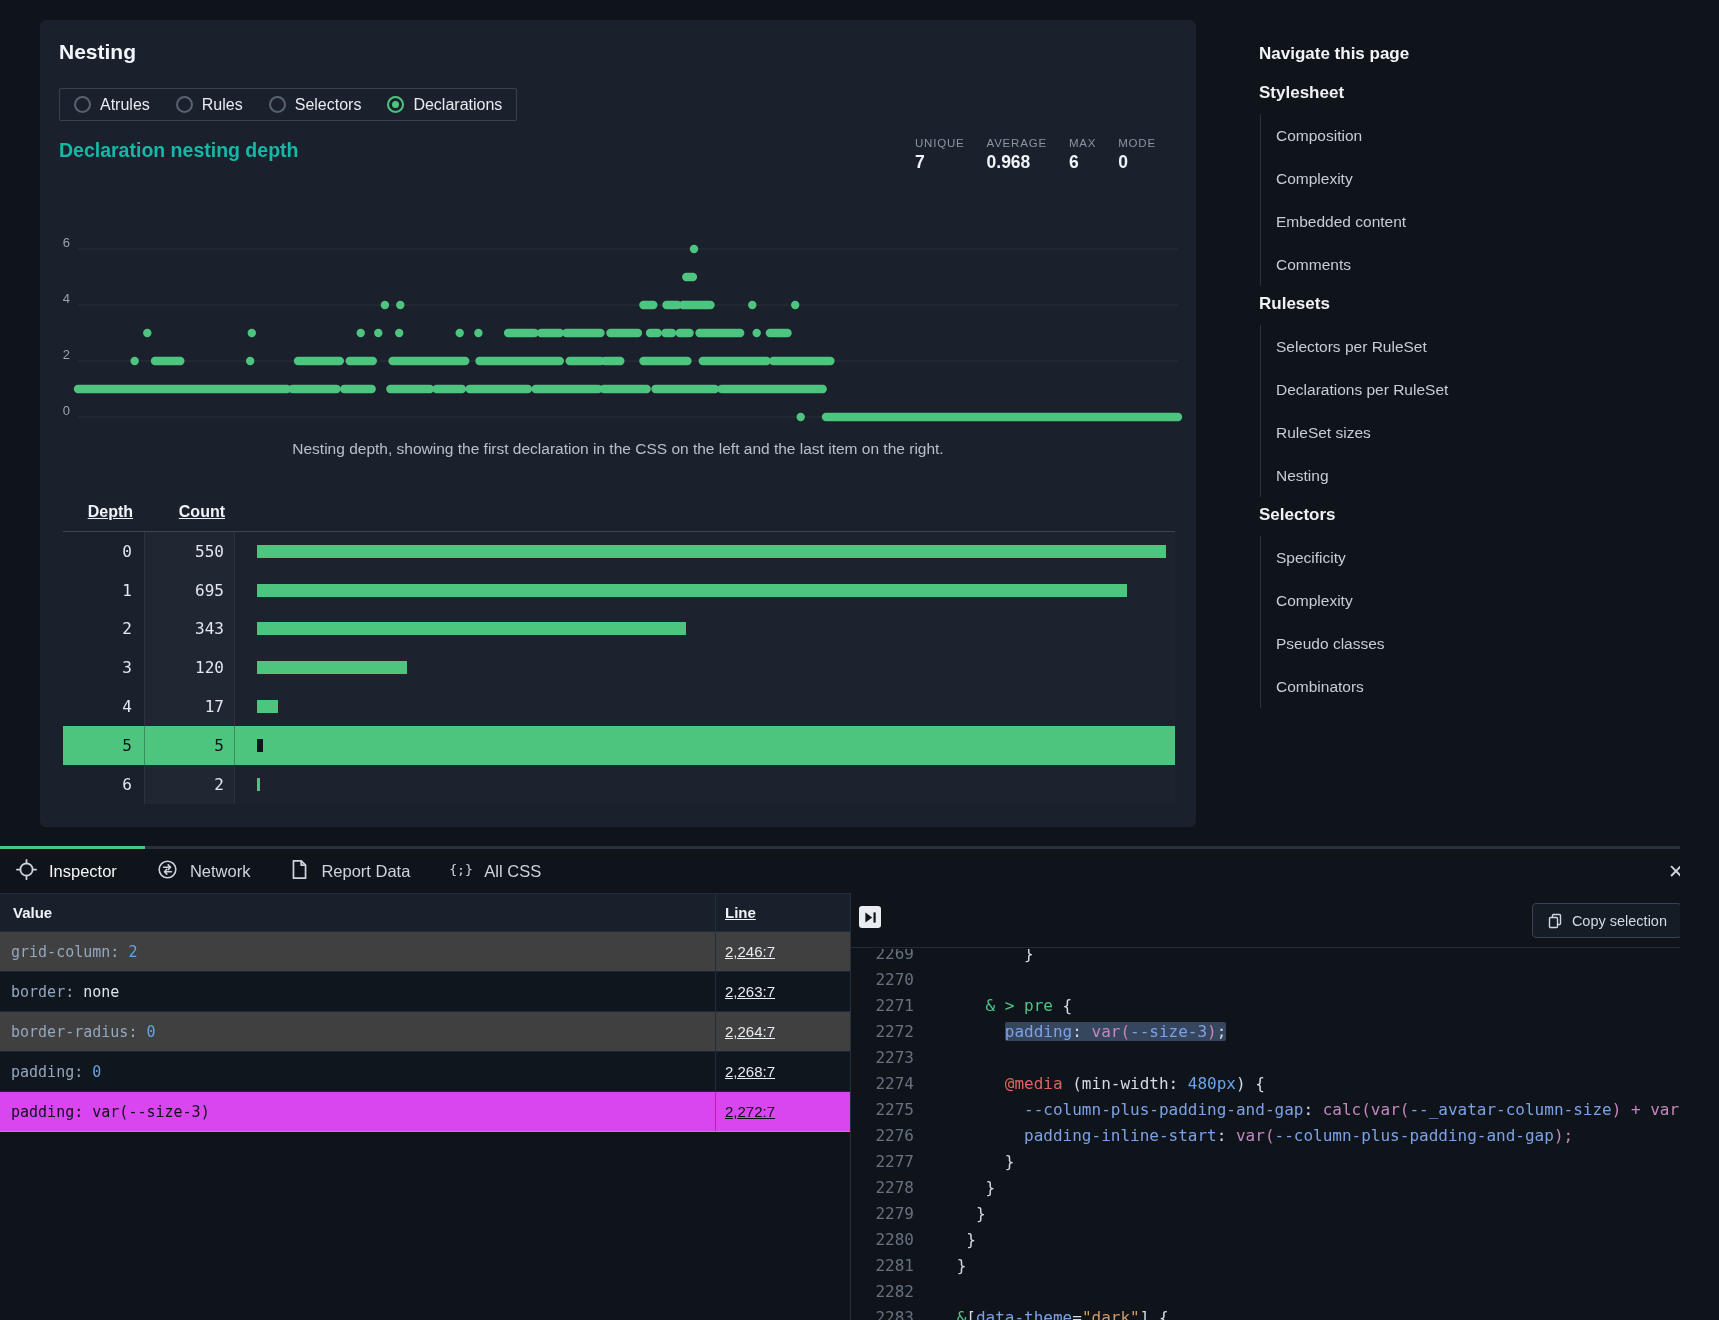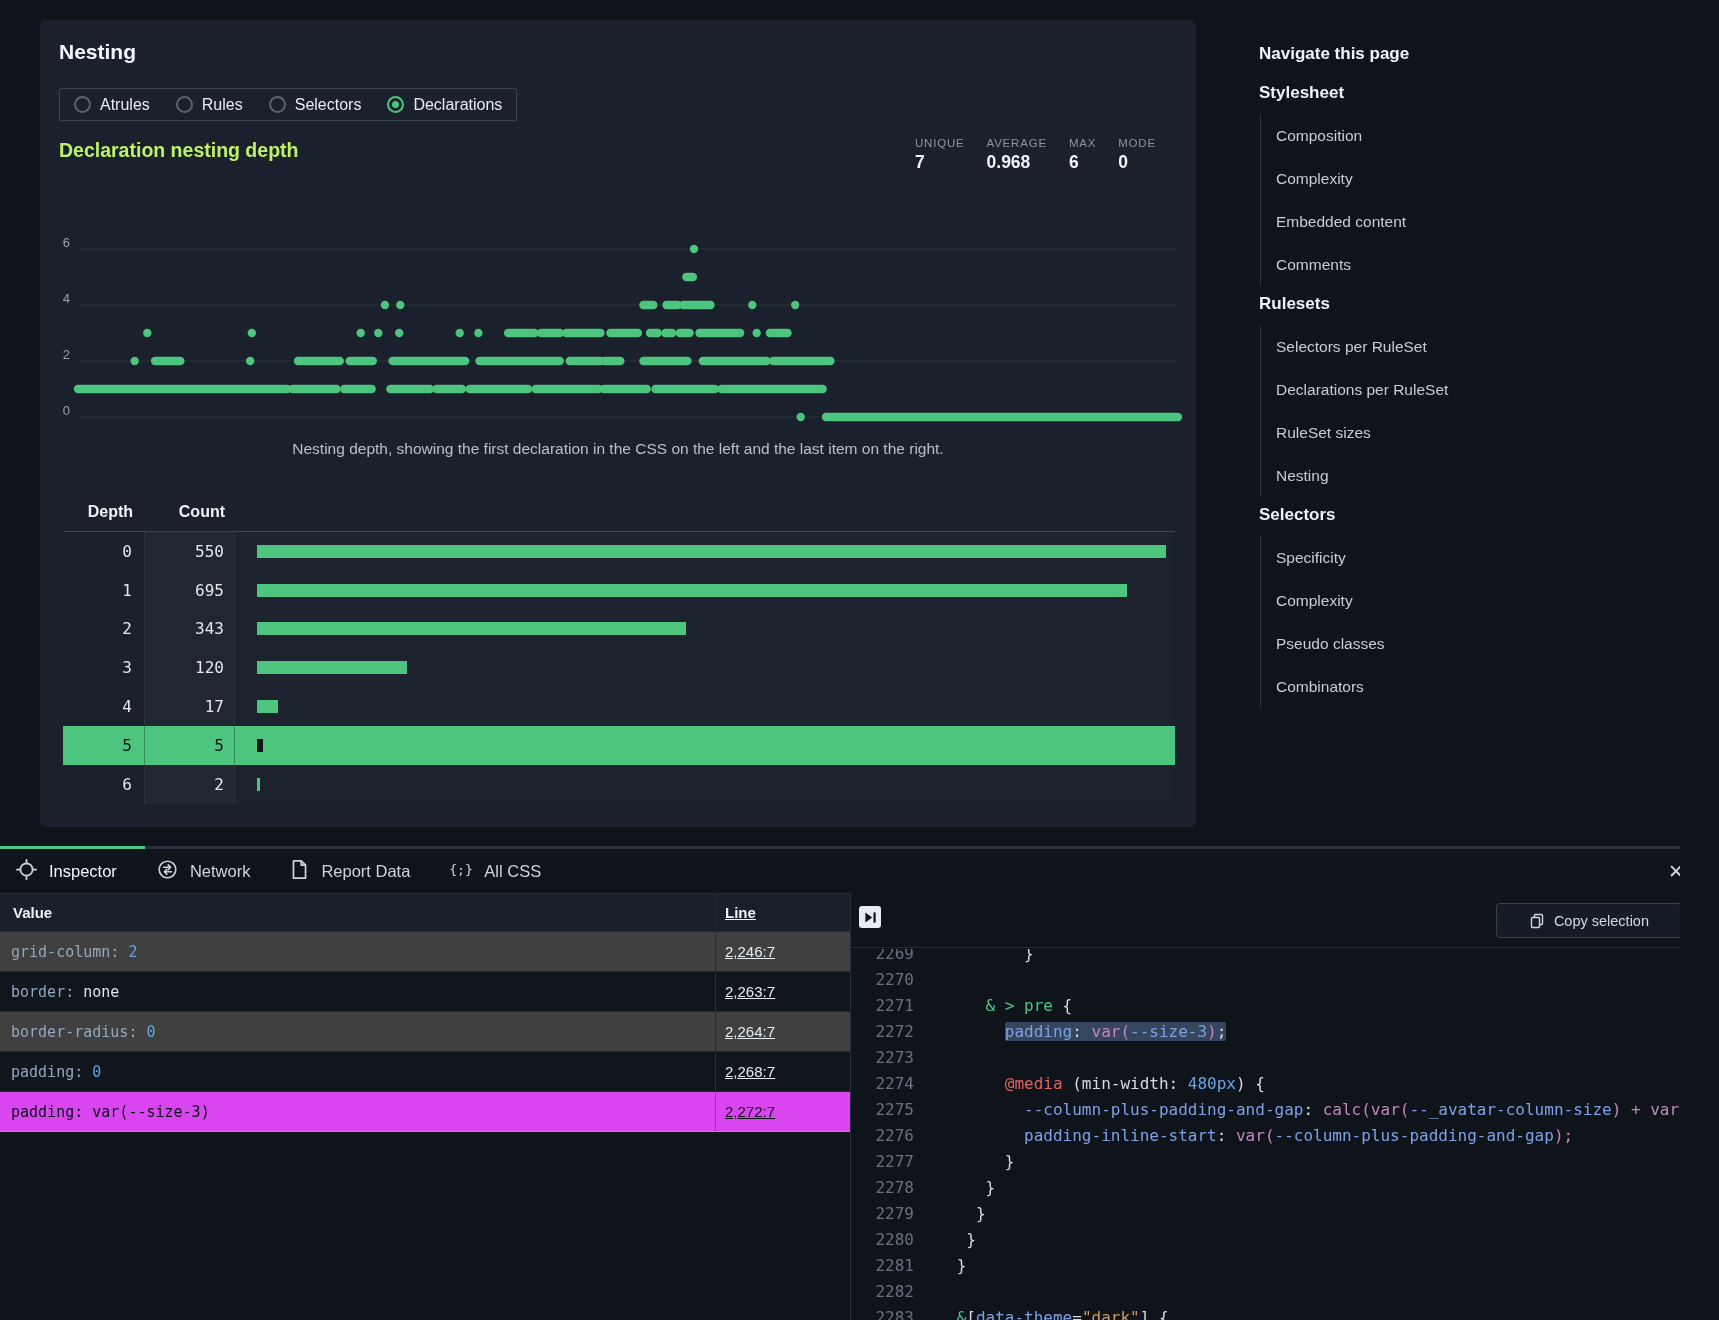--- a/index.html
+++ b/index.html
@@ -10,32 +10,32 @@
   
   #card{position:absolute;left:40px;top:20px;width:1156px;height:807px;background:#1a212d;border-radius:6px;}
   #card-title{position:absolute;left:19px;top:20px;margin:0;font-size:21px;font-weight:bold;color:#f2f6fa;}
   #radio-group{position:absolute;left:19px;top:68px;height:33px;display:flex;align-items:center;
                border:1px solid #39434f;padding:0 14px;gap:26px;border-radius:2px;}
   .radio-option{display:flex;align-items:center;gap:9px;cursor:pointer;}
   .radio-circle{width:17px;height:17px;border-radius:50%;border:2px solid #59636f;position:relative;flex:none;}
   .radio-circle.checked{border-color:#4ec57f;}
   .radio-circle.checked::after{content:"";position:absolute;left:3px;top:3px;width:7px;height:7px;border-radius:50%;background:#4ec57f;}
   .radio-label{font-size:16px;color:#e6ebf0;}
-  #chart-title{position:absolute;left:19px;top:119px;margin:0;font-size:19.5px;font-weight:bold;color:#bef264;}
+  #chart-title{position:absolute;left:19px;top:119px;margin:0;font-size:19.5px;font-weight:bold;color:#14b8a6;}
   #stats{position:absolute;left:875px;top:117px;display:flex;gap:22px;}
   .stat{display:flex;flex-direction:column;gap:3px;}
   .stat-label{font-size:11.5px;letter-spacing:.8px;color:#8a95a1;}
   .stat-value{font-size:17.5px;font-weight:bold;color:#f0f4f8;}
   #scatter{position:absolute;left:10px;top:210px;width:1140px;height:205px;}
   #caption{position:absolute;left:0;top:420px;width:100%;margin:0;text-align:center;font-size:15.5px;color:#b7c0c9;}
 
   
   #depth-table{position:absolute;left:23px;top:473px;width:1112px;}
   .trow,#depth-header{display:grid;grid-template-columns:82px 90px 1fr;}
-  #depth-header{height:39px;border-bottom:1px solid #3b4653;}
+  #depth-header{height:39px;border-bottom:1px solid #3b4653;text-decoration:underline;}
   #depth-header span{display:flex;align-items:center;font-size:16px;font-weight:bold;color:#f0f4f8;}
   .th-depth{justify-content:flex-end;padding-right:12px;}
   .th-count{justify-content:flex-end;padding-right:10px;}
   .trow{height:38.8px;}
   .td{display:flex;align-items:center;font-family:"DejaVu Sans Mono", monospace;font-size:16px;color:#e2e8ee;}
   .td-depth{justify-content:flex-end;padding-right:12px;border-right:1px solid #2a3340;}
   .td-count{justify-content:flex-end;padding-right:10px;border-right:1px solid #2a3340;background:rgba(255,255,255,0.028);}
   .td-bar{padding-left:22px;background:rgba(255,255,255,0.013);}
   .bar{height:13px;background:#4ec57f;flex:none;}
   .trow.sel{background:#4ec57f;}
@@ -82,21 +82,21 @@
   .vrow.sel .vline-link{color:#0c1218;}
   .vrow.sel .vsep{background:rgba(8,14,22,0.3);}
   .tk-prop{color:#93a7bf;}
   .tk-num{color:#64a2e4;}
   .tk-plain{color:#dde3ea;}
 
   #code-divider{position:absolute;left:850px;top:47px;width:1px;height:427px;background:#262f3c;}
   #code-toolbar{position:absolute;left:851px;top:47px;width:847px;height:55px;border-bottom:1px solid #222b37;}
   #jump-btn{position:absolute;left:8px;top:13px;width:22px;height:22px;background:#e9edf1;border:none;border-radius:3px;
             padding:0;cursor:pointer;display:flex;align-items:center;justify-content:center;}
-  #copy-btn{position:absolute;right:16px;top:10px;height:35px;display:flex;align-items:center;gap:9px;padding:0 32px;
+  #copy-btn{position:absolute;right:16px;top:10px;height:35px;display:flex;align-items:center;gap:9px;padding:0 14px;
             background:#151c26;border:1px solid #39434f;border-radius:4px;cursor:pointer;
             font-family:"Liberation Sans", sans-serif;font-size:14.5px;color:#d2d9e0;}
   #code-viewport{position:absolute;left:851px;top:103px;width:847px;height:371px;overflow:hidden;}
   #code-lines{margin-top:-9px;}
   .cline{display:flex;height:26px;align-items:center;font-family:"DejaVu Sans Mono", monospace;font-size:16px;white-space:pre;}
   .lnum{width:63px;text-align:right;color:#67727e;flex:none;}
   .ltext{margin-left:33px;}
   .c-plain{color:#d5dbe2;} .c-prop{color:#7da1e6;} .c-num{color:#68a4e8;} .c-func{color:#c586c0;}
   .c-selector{color:#4cc388;} .c-atrule{color:#e0645f;} .c-str{color:#d19a66;}
   .sel-bg{background:#36465c;border-radius:2px;}

